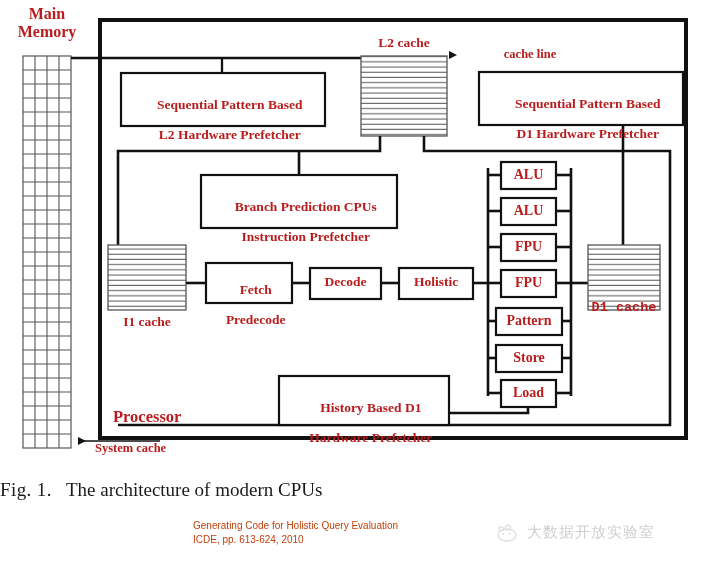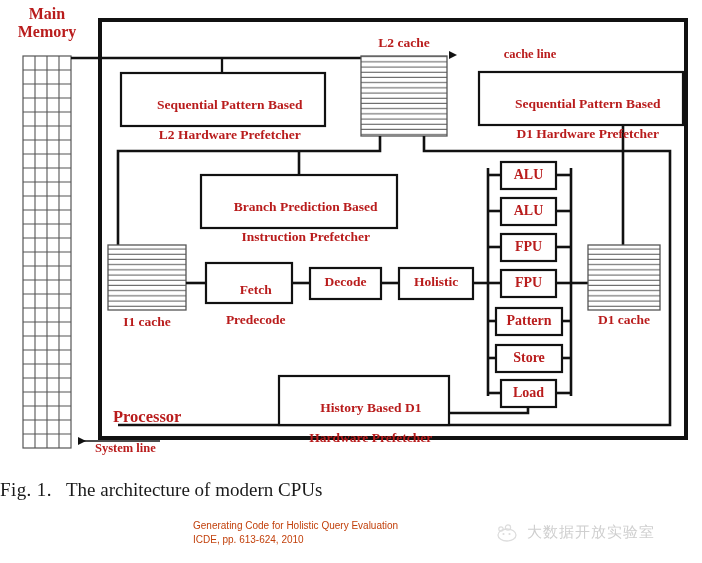--- a/index.html
+++ b/index.html
@@ -259,21 +259,21 @@
     <span>Sequential Pattern Based</span><br>
     <span>L2 Hardware Prefetcher</span>
   </div>
 
   <div class="lbl box-label" style="left:479px; top:81px; width:204px;">
     <span>Sequential Pattern Based</span><br>
     <span>D1 Hardware Prefetcher</span>
   </div>
 
   <div class="lbl box-label" style="left:201px; top:184px; width:196px;">
-    <span>Branch Prediction Based</span><br>
+    <span>Branch Prediction CPUs</span><br>
     <span>Instruction Prefetcher</span>
   </div>
 
   <div class="lbl cache-label" style="left:104px; top:314px; width:86px;">I1 cache</div>
 
   <div class="lbl box-label" style="left:206px; top:267px; width:86px;">
     <span>Fetch</span><br>
     <span>Predecode</span>
   </div>
 
@@ -282,30 +282,30 @@
   <div class="lbl box-label" style="left:399px; top:274px; width:74px;">Holistic</div>
 
   <div class="lbl small-unit-label" style="left:501px; top:167px; width:55px;">ALU</div>
   <div class="lbl small-unit-label" style="left:501px; top:203px; width:55px;">ALU</div>
   <div class="lbl small-unit-label" style="left:501px; top:239px; width:55px;">FPU</div>
   <div class="lbl small-unit-label" style="left:501px; top:275px; width:55px;">FPU</div>
   <div class="lbl small-unit-label" style="left:496px; top:313px; width:66px;">Pattern</div>
   <div class="lbl small-unit-label" style="left:496px; top:350px; width:66px;">Store</div>
   <div class="lbl small-unit-label" style="left:501px; top:385px; width:55px;">Load</div>
 
-  <div class="lbl cache-label" style="left:584px; top:312px; width:80px;">D1 cache</div>
+  <div class="lbl cache-label" style="left:584px; top:300px; width:80px;font-family:Liberation Mono, monospace;">D1 cache</div>
 
   <div class="lbl box-label" style="left:279px; top:385px; width:170px;">
     <span>History Based D1</span><br>
     <span>Hardware Prefetcher</span>
   </div>
 
   <div class="lbl proc-label" style="left:113px; top:408px; width:140px; text-align:left;">Processor</div>
 
-  <div class="lbl annot-label" style="left:95px; top:441px; width:120px; text-align:left;">System line</div>
+  <div class="lbl annot-label" style="left:95px; top:441px; width:120px; text-align:left;">System cache</div>
 
   <div id="caption">
     <span class="figno">Fig. 1.</span><span class="captext">The architecture of modern CPUs</span>
   </div>
 
   <div id="footer-left"><span>Generating Code for Holistic Query Evaluation</span>
 <span>ICDE, pp. 613-624, 2010</span></div>
 
   <div id="watermark">
     <svg width="24" height="20" viewBox="0 0 24 20">

